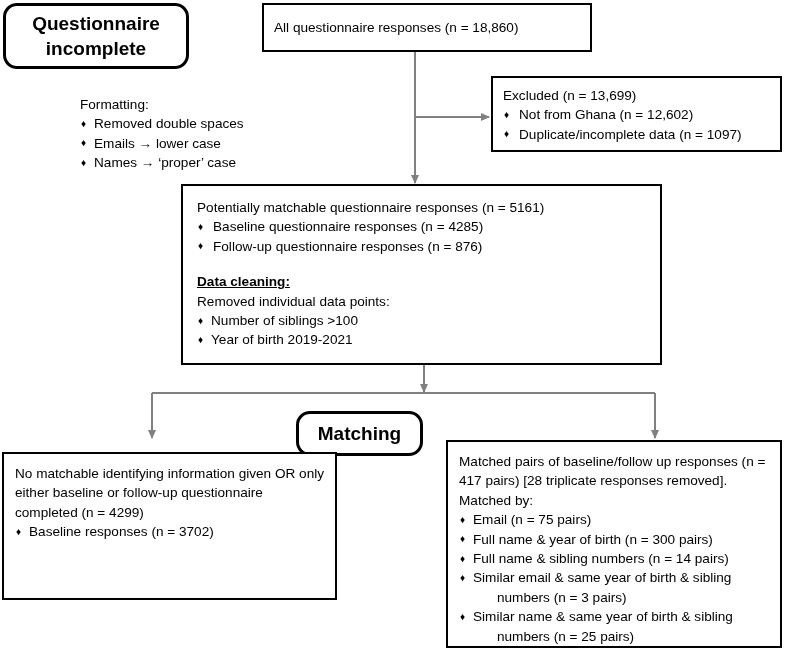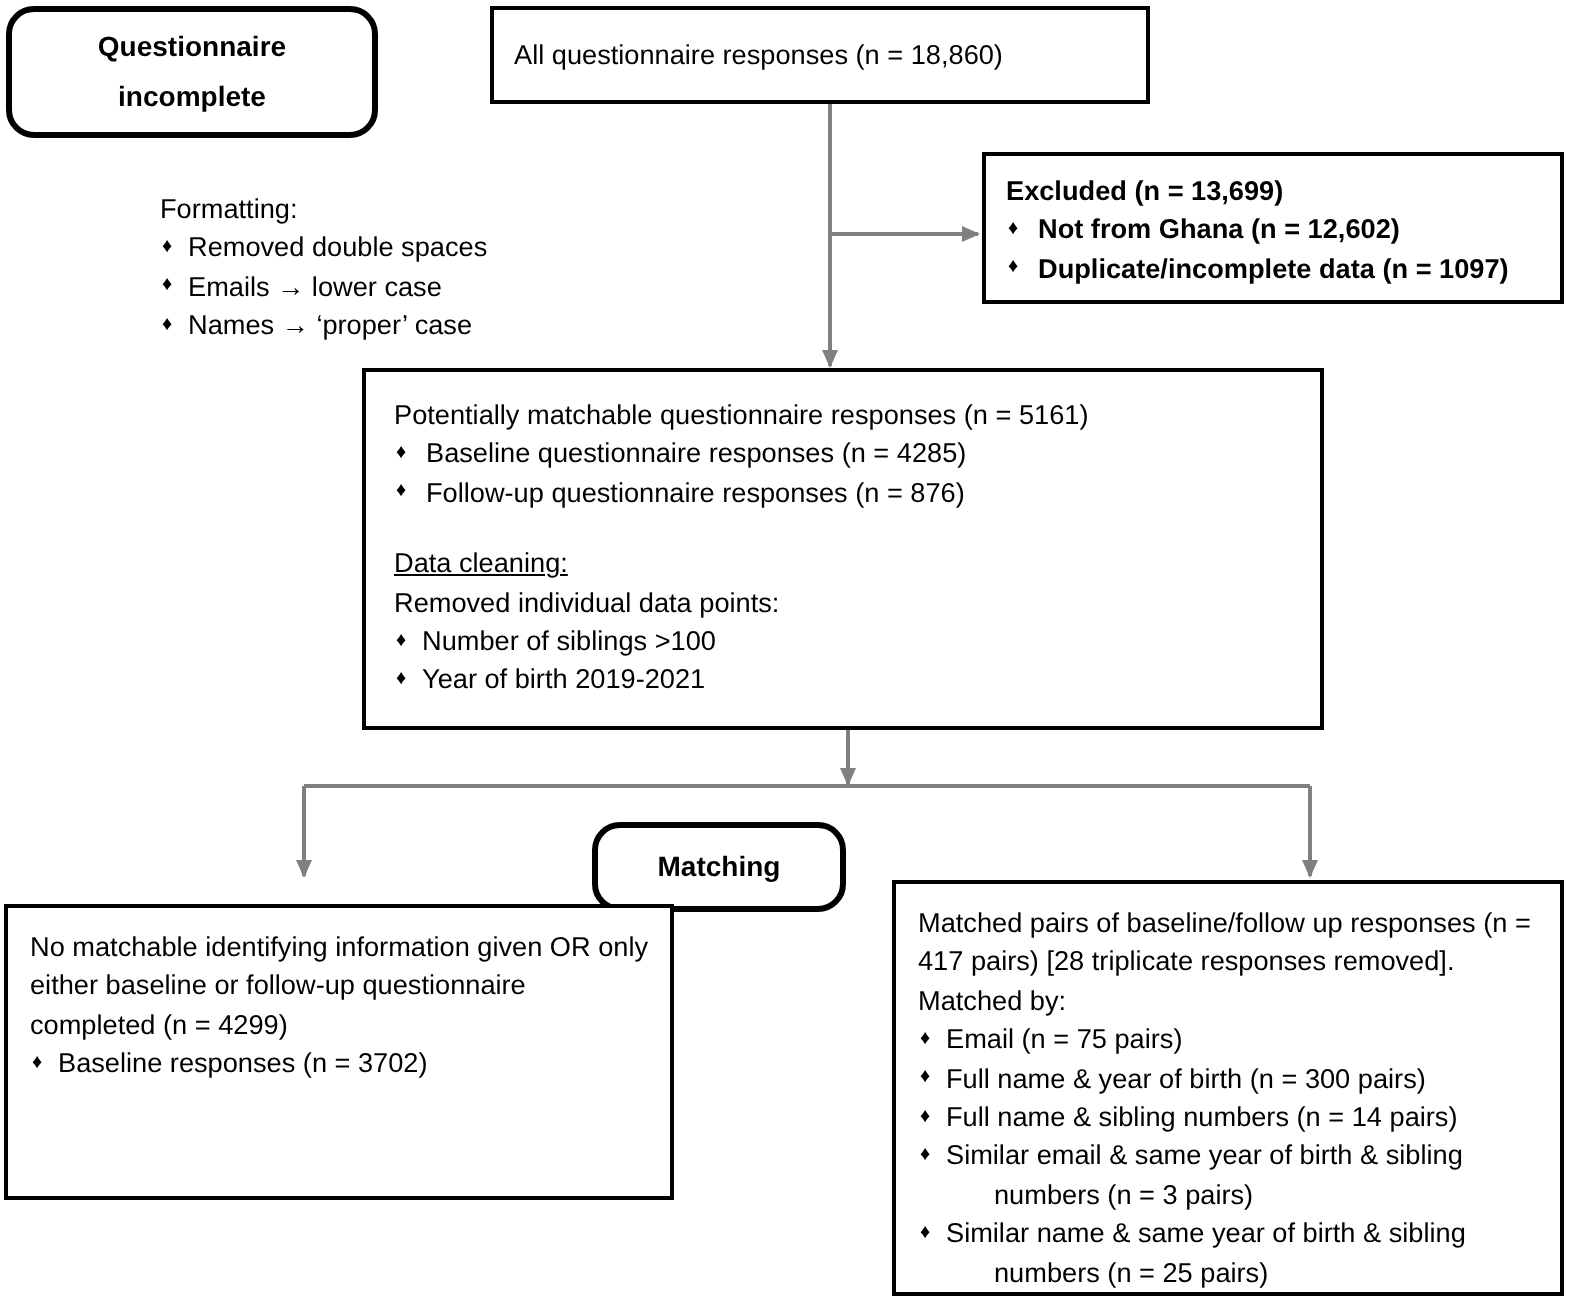--- a/index.html
+++ b/index.html
@@ -31,21 +31,21 @@
     border-radius: 14px;
     border-width: 3px;
   }
   .box-thin {
     border-width: 2px;
   }
 
   
   .heading-strong {
     font-weight: bold;
-    font-size: 14px;
+    font-size: 19px;
     line-height: 25px;
     text-align: center;
     width: 100%;
   }
   .body-text {
     font-size: 13.6px;
     line-height: 19.4px;
     white-space: normal;
   }
   .pad {
@@ -54,20 +54,21 @@
     right: 8px;
     top: 9px;
   }
   .loose-text {
     position: absolute;
     font-size: 13.6px;
     line-height: 19.4px;
   }
   .u-line {
     text-decoration: underline;
+    font-weight: bold;
   }
 
   
   ul.bullets {
     list-style: none;
     margin: 0;
     padding: 0;
   }
   ul.bullets > li {
     position: relative;
@@ -139,26 +140,26 @@
 
   <div class="loose-text" style="left:80px; top:95px; width:200px;">
     <div>Formatting:</div>
     <ul class="bullets">
       <li>Removed double spaces</li>
       <li>Emails → lower case</li>
       <li>Names → ‘proper’ case</li>
     </ul>
   </div>
 
-  <div class="box box-thin" style="left:245px; top:3px; width:330px; height:49px;">
+  <div class="box box-thin" style="left:262px; top:3px; width:330px; height:49px;">
     <div class="pad body-text" style="top:13px;">All questionnaire responses (n = 18,860)</div>
   </div>
 
   <div class="box box-thin" style="left:491px; top:76px; width:291px; height:76px;">
-    <div class="pad" style="top:8px;font-weight:bold;">
+    <div class="pad" style="top:8px;">
       <div class="body-text">Excluded (n = 13,699)</div>
       <ul class="bullets indent-wide">
         <li>Not from Ghana (n = 12,602)</li>
         <li>Duplicate/incomplete data (n = 1097)</li>
       </ul>
     </div>
   </div>
 
   <div class="box box-thin" style="left:181px; top:184px; width:481px; height:181px;">
     <div class="pad" style="left:14px; top:12px;">

